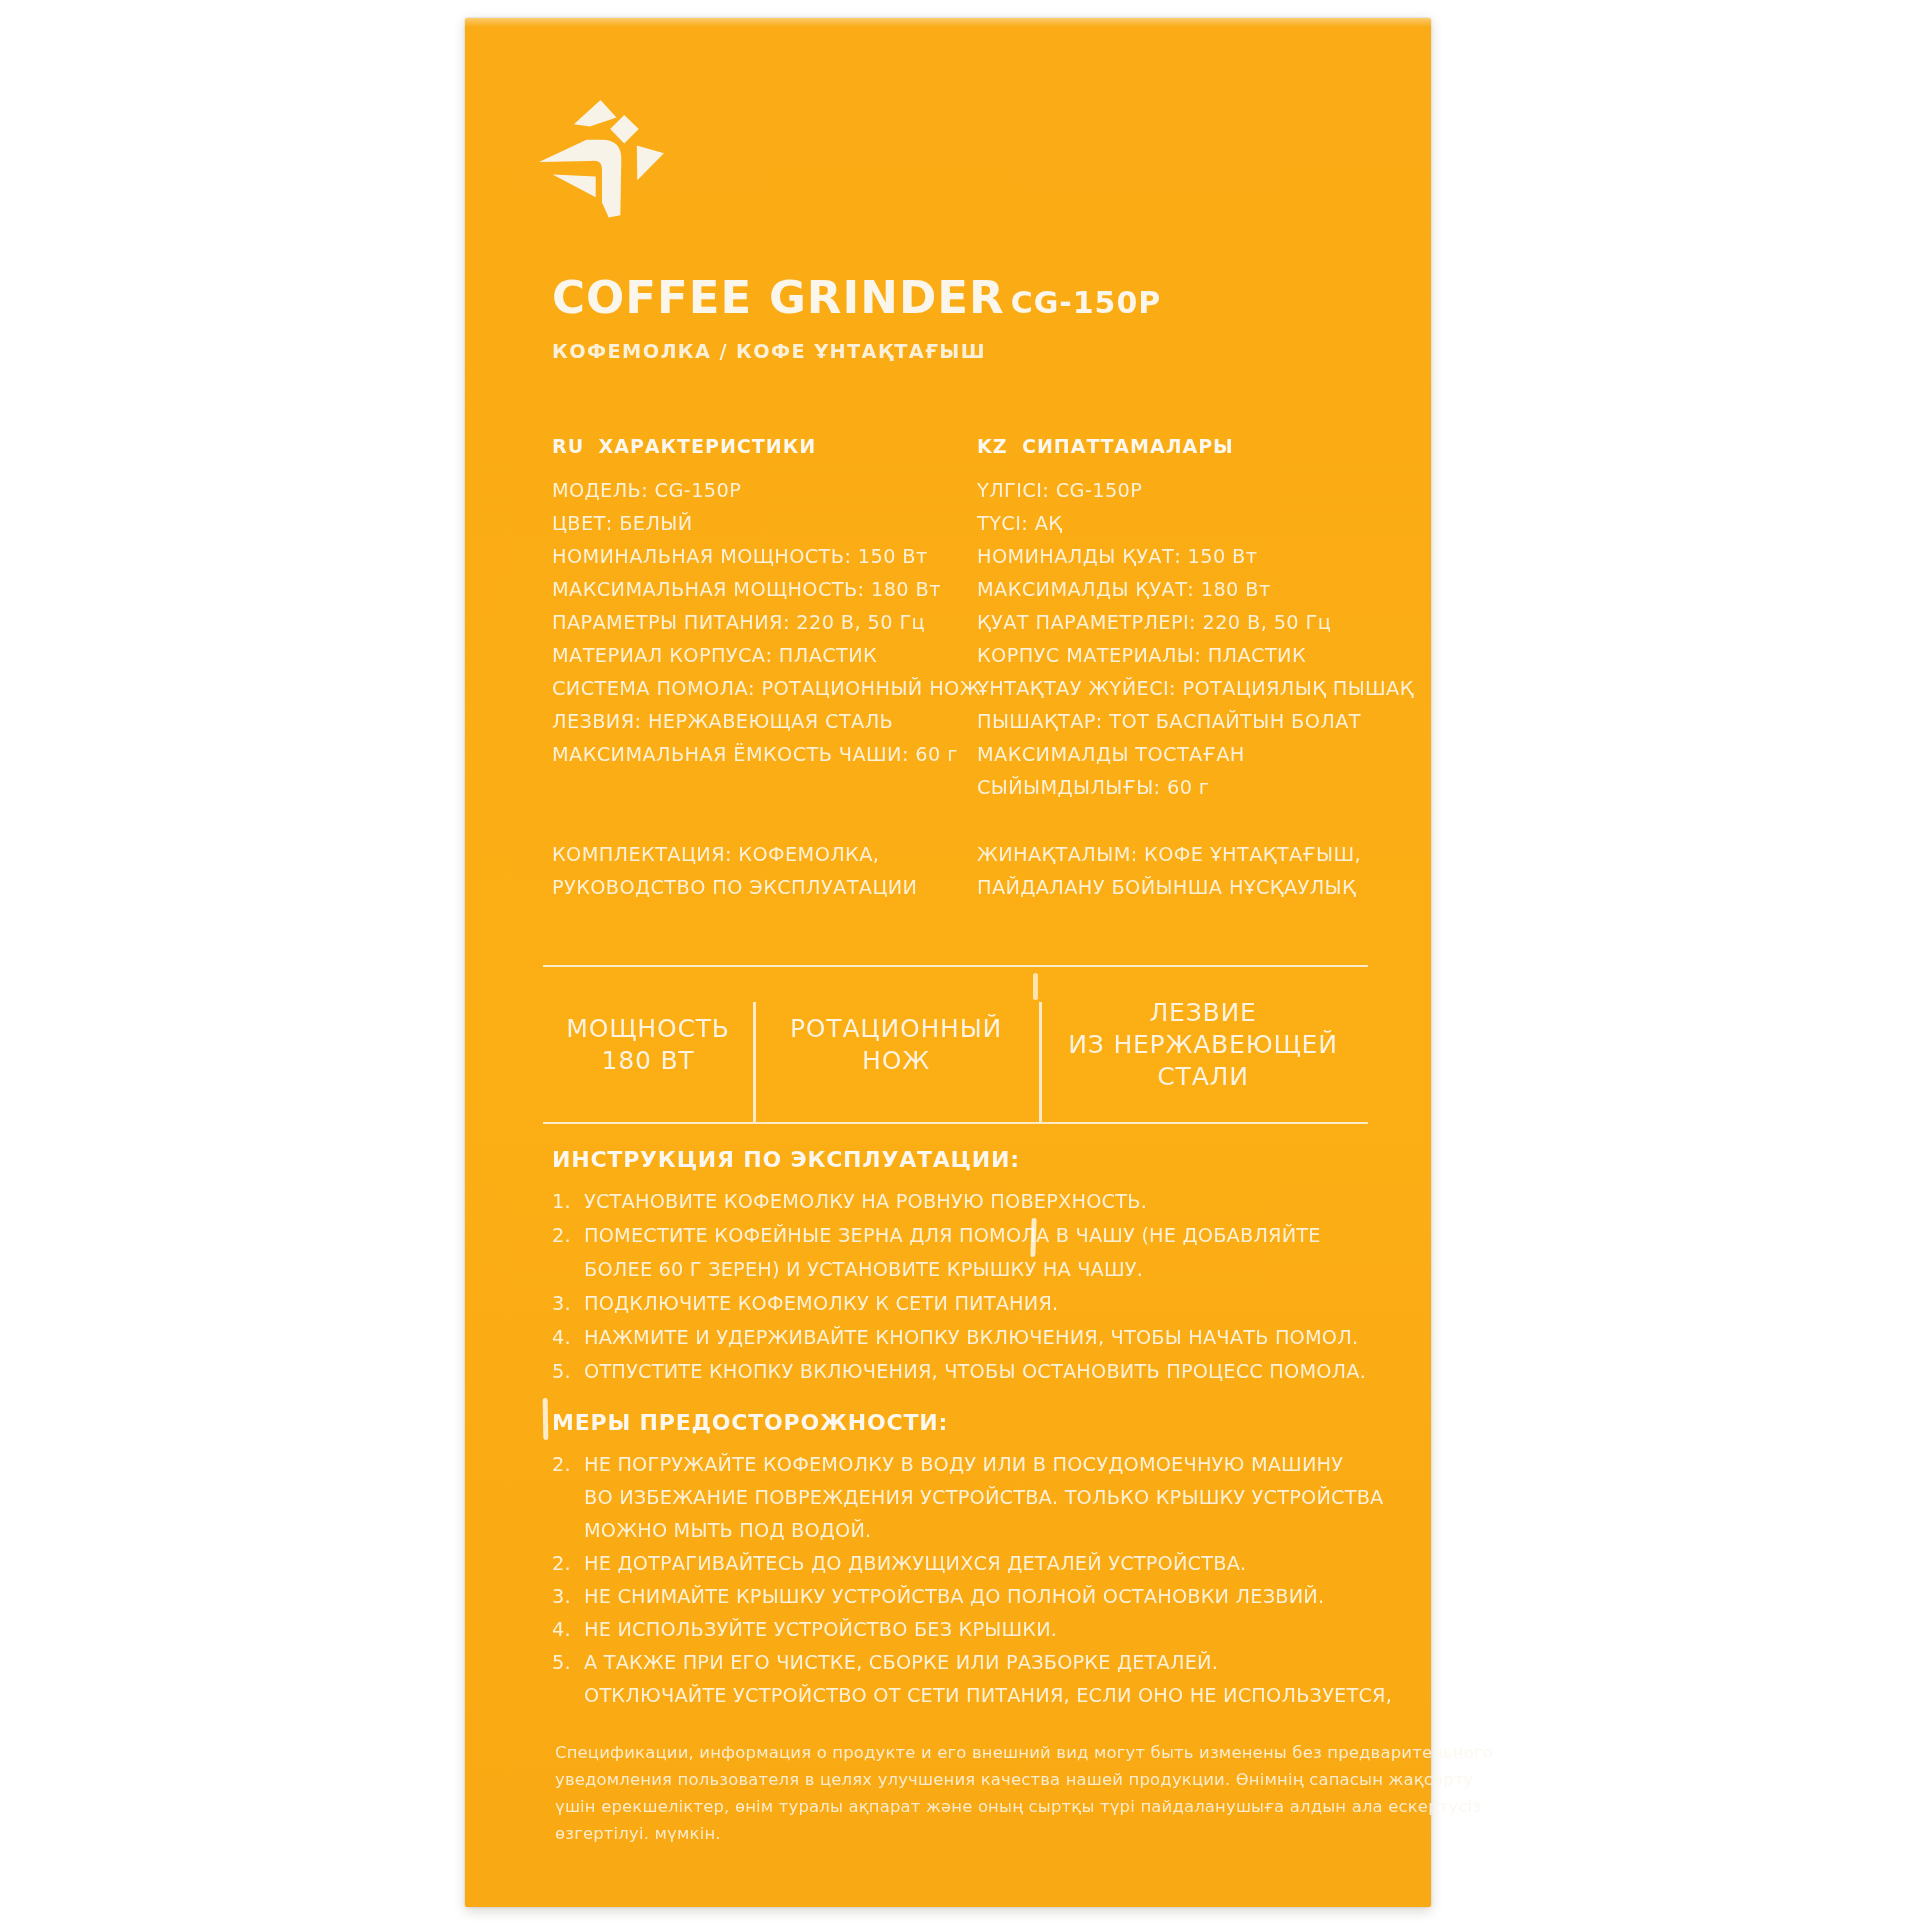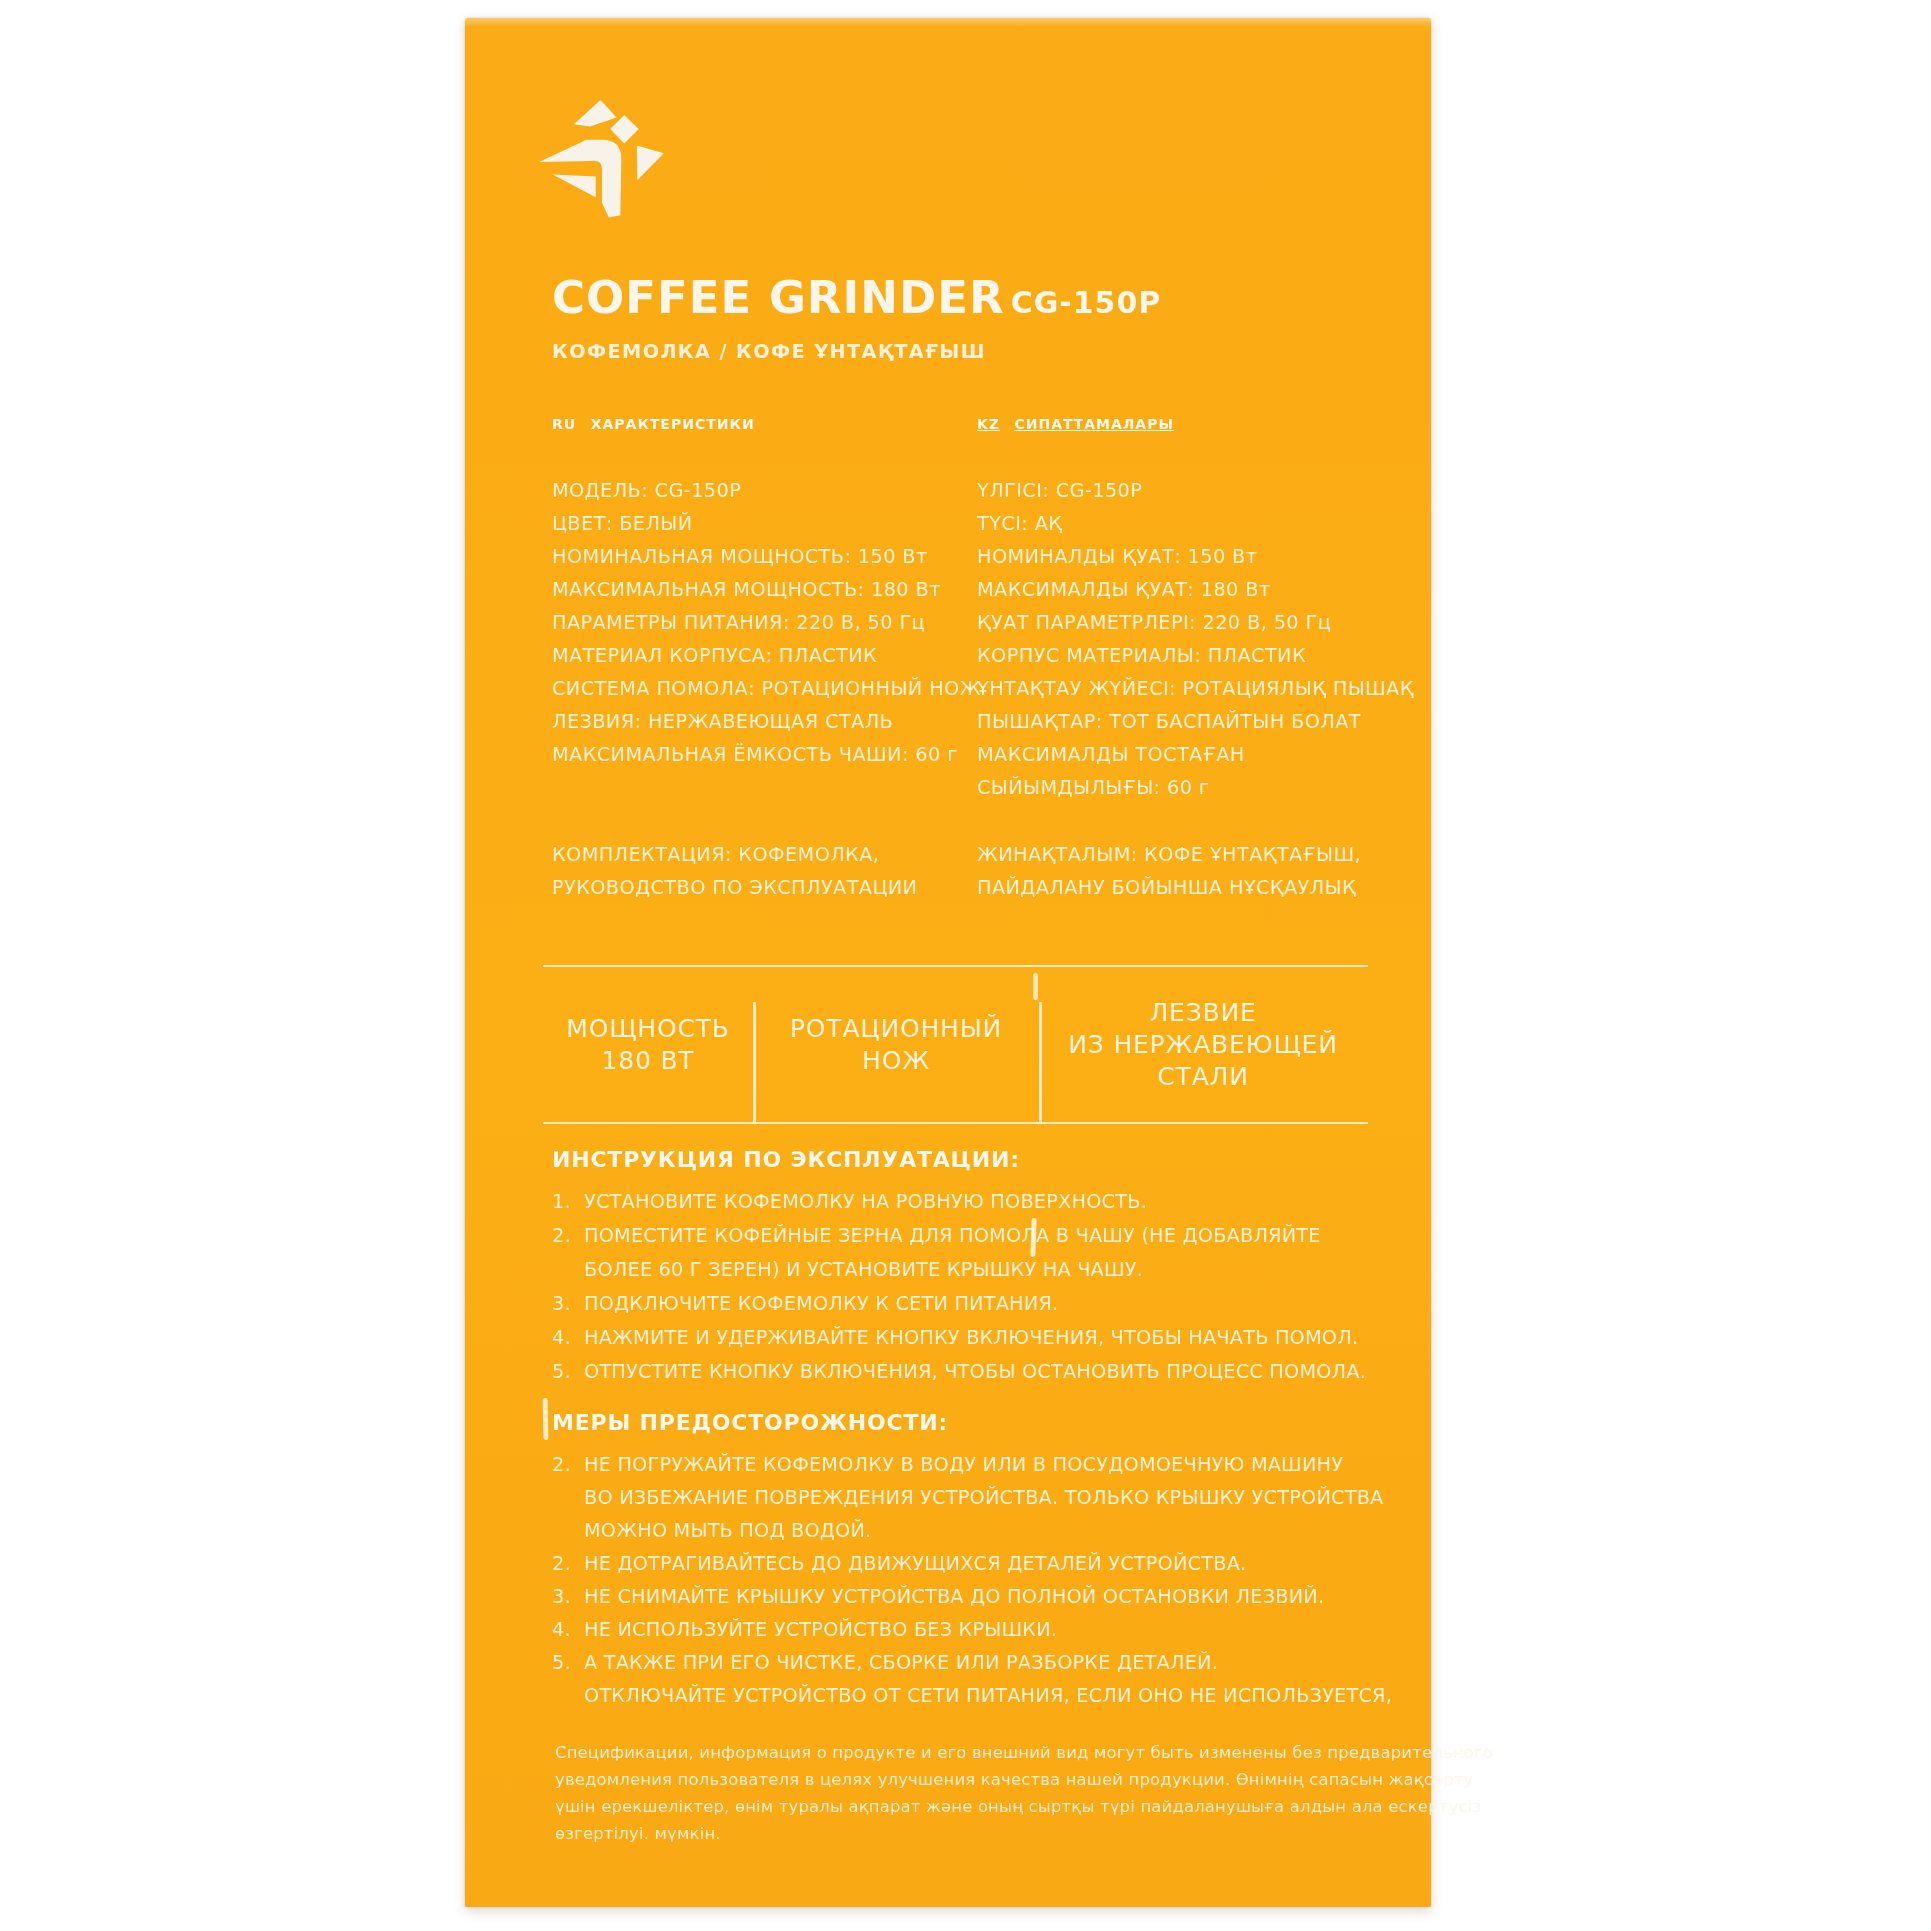--- a/index.html
+++ b/index.html
@@ -26,24 +26,24 @@
 
   .title-row { position: absolute; left: 87px; top: 257px; display: flex; align-items: baseline; gap: 6px; white-space: nowrap; }
   .title { font-size: 45px; font-weight: 700; letter-spacing: 1px; color: #fbf6ec; line-height: 1; }
   .model { font-size: 30px; font-weight: 700; letter-spacing: 1px; color: #fbf6ec; line-height: 1; }
   .subtitle {
     position: absolute; left: 87px; top: 322px;
     font-size: 19.3px; font-weight: 700; letter-spacing: 1.4px;
     color: rgba(251,246,236,0.92); white-space: nowrap;
   }
 
-  .col-head { position: absolute; top: 398px; font-size: 14px; font-weight: 700; letter-spacing: 1px; color: #fcf8ef; white-space: nowrap; }
+  .col-head { position: absolute; top: 417px; font-size: 19px; font-weight: 700; letter-spacing: 1px; color: #fcf8ef; white-space: nowrap; }
   .col-head .lang { margin-right: 14.5px; }
   .col-head-ru { left: 87px; }
-  .col-head-kz { left: 512px; text-decoration: underline; }
+  .col-head-kz { left: 512px; }
 
   .spec-lines { position: absolute; top: 456px; }
   .spec-lines-ru { left: 87px; }
   .spec-lines-kz { left: 512px; }
   .spec-line {
     font-size: 19.3px; line-height: 33px; letter-spacing: 0.4px;
     color: rgba(253,248,238,0.9); white-space: nowrap;
   }
 
   .pkg { position: absolute; top: 820px; }

